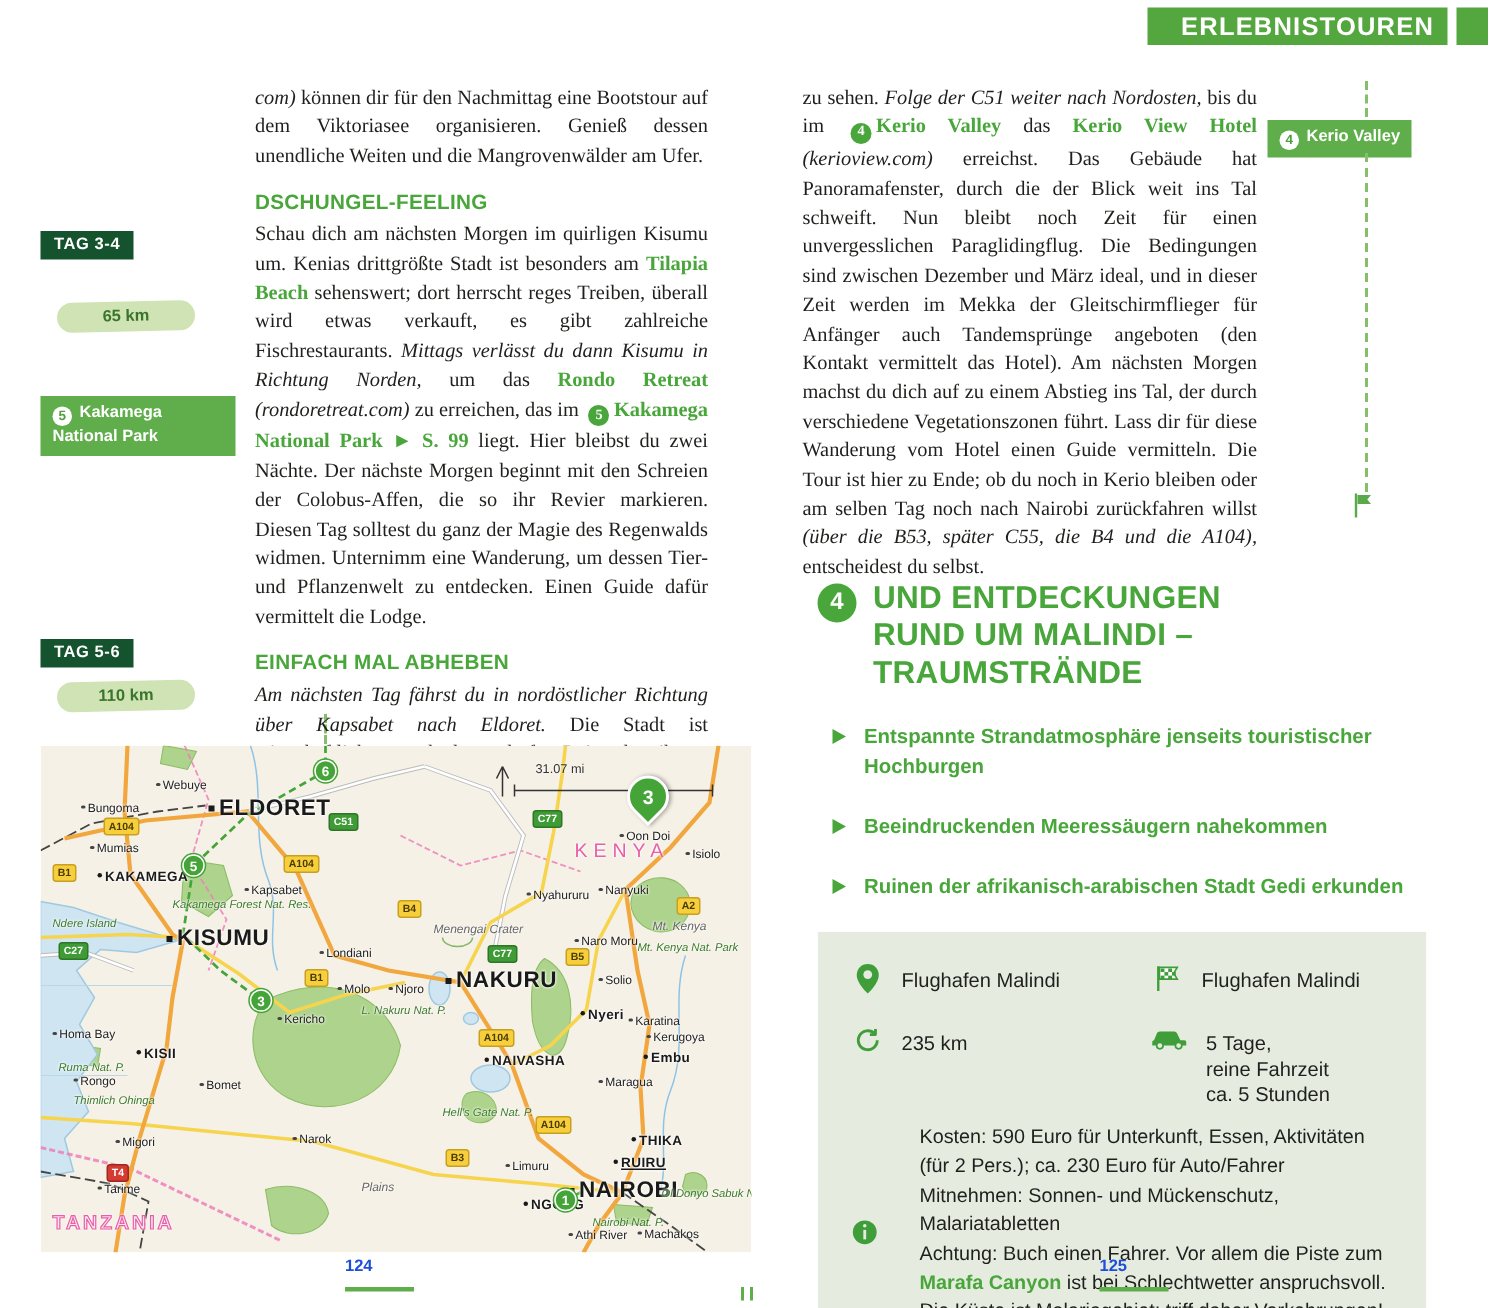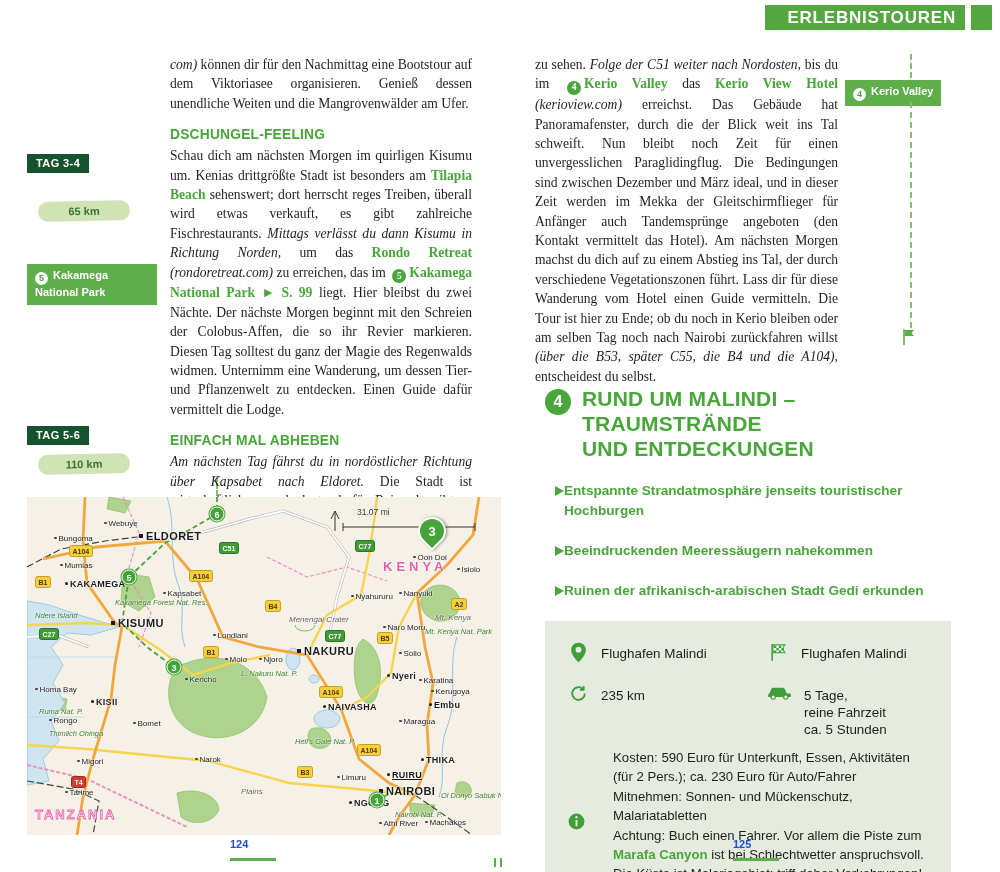--- a/index.html
+++ b/index.html
@@ -37,21 +37,21 @@
           font-size:9.5px; font-weight:bold; font-style:normal; align-items:center; justify-content:center;
           vertical-align:-2px; margin:0 3px; }
 
   
   .section4 { position:absolute; left:545px; top:386px; width:406px; }
   .sec-head { display:flex; gap:11px; }
   .sec-num { flex:0 0 26px; width:26px; height:26px; border-radius:50%; background:#48a63a; color:#fff;
              font-weight:bold; font-size:16px; display:flex; align-items:center; justify-content:center; margin-top:3px; }
   .sec-title { color:#48a63a; font-weight:bold; font-size:21px; line-height:25px; letter-spacing:0.2px; }
   .bullets { margin-top:13px; padding-left:10px; }
-  .brow { display:flex; gap:0; margin:20px 0; align-items:flex-start; }
+  .brow { display:flex; gap:12px; margin:20px 0; align-items:flex-start; }
   .tri { width:0; height:0; border-left:9px solid #48a63a; border-top:5px solid transparent;
          border-bottom:5px solid transparent; margin-top:5px; flex:0 0 9px; }
   .btext { color:#48a63a; font-weight:600; font-size:13.6px; line-height:20px; }
 
   
   .panel { margin-top:12px; background:#e5ecdf; position:relative; height:280px;
            clip-path:polygon(0 0,100% 0,100% calc(100% - 16px),0 100%); padding:22px 18px 30px 22px; }
   .pgrid { display:grid; grid-template-columns:200px 1fr; row-gap:22px; }
   .pcell { display:flex; gap:12px; align-items:flex-start; }
   .picon { flex:0 0 22px; display:flex; justify-content:center; margin-top:-1px; }
@@ -63,29 +63,29 @@
   
   .pnum { position:absolute; width:46px; text-align:left; font-weight:bold; font-size:11px; color:#1d4ed8; }
   .prule { position:absolute; width:46px; height:3px; background:#5fae4b; }
   .trim { position:absolute; width:2px; height:9px; background:#5fae4b; }
 
   
   .map { position:absolute; left:27px; top:497px; width:474px; height:338px; overflow:hidden; }
   .map svg.base { position:absolute; left:0; top:0; }
   .map-overlay { position:absolute; left:0; top:0; width:474px; height:338px; pointer-events:none; }
   .ml { position:absolute; white-space:nowrap; text-shadow:0 0 2px #fff,0 0 2px #fff; }
-  .ml-big { font-size:11px; font-weight:bold; letter-spacing:0.4px; color:#1a1a1a; }
+  .ml-big { font-size:15px; font-weight:bold; letter-spacing:0.4px; color:#1a1a1a; }
   .ml-big::before { content:""; display:inline-block; width:4px; height:4px; background:#1a1a1a; margin-right:3px; vertical-align:2px; }
   .ml-med { font-size:9px; font-weight:bold; letter-spacing:0.3px; color:#1a1a1a; }
   .ml-med::before { content:""; display:inline-block; width:3px; height:3px; border-radius:50%; background:#1a1a1a; margin-right:2px; vertical-align:2px; }
   .ml-sm { font-size:8px; color:#222;text-align:right; }
   .ml-sm::before { content:""; display:inline-block; width:2.5px; height:2.5px; border-radius:50%; background:#444; margin-right:2px; vertical-align:2px; }
   .ml-park { font-size:7.5px; font-style:italic; color:#3c7a2a; }
   .ml-geo { font-size:8px; font-style:italic; color:#666; }
-  .ml-country { font-size:13px; font-weight:bold; letter-spacing:4px; color:#e85fa8; }
+  .ml-country { font-size:13px; font-weight:normal; letter-spacing:4px; color:#e85fa8; }
   .ml-outline { font-size:13px; font-weight:bold; letter-spacing:2px; color:#fbe3ef; -webkit-text-stroke:0.8px #e85fa8; }
   .shield { position:absolute; font-size:7px; font-weight:bold; padding:0.5px 2.5px; border-radius:2.5px; line-height:9px; }
   .sh-y { background:#f7cf3d; color:#4a3b00; border:0.5px solid #c8a020; }
   .sh-g { background:#3f9b35; color:#fff; border:0.5px solid #2e7526; }
   .sh-r { background:#d43b33; color:#fff; border:0.5px solid #a02620; }
   .mk { position:absolute; transform:translate(-50%,-50%); width:15px; height:15px; border-radius:50%;
         background:#45a438; border:1.5px solid #fff; box-shadow:0 0 0 1px #45a438; color:#fff;
         font-size:9px; font-weight:bold; display:flex; align-items:center; justify-content:center; }
   .bigpin { position:absolute; left:391px; top:20px; width:28px; height:28px; background:#45a438;
             border:2px solid #fff; border-radius:50% 50% 50% 0; transform:rotate(-45deg);
@@ -141,22 +141,22 @@
     <svg width="16" height="18" viewBox="0 0 16 18">
         <path d="M3 1v16" stroke="#5aa94a" stroke-width="1.6"></path>
         <path d="M4 2h9l-2.5 3L13 8H4z" fill="#5aa94a"></path>
       </svg>
   </span>
 
   <div class="section4">
     <div class="sec-head">
       <div class="sec-num">4</div>
       <div class="sec-title">
+        <div>UND ENTDECKUNGEN</div>
         <div>RUND UM MALINDI – TRAUMSTRÄNDE</div>
-        <div>UND ENTDECKUNGEN</div>
       </div>
     </div>
     <div class="bullets">
       <div class="brow">
         <span class="tri"></span>
         <span class="btext">Entspannte Strandatmosphäre jenseits touristischer Hochburgen</span>
       </div>
       <div class="brow">
         <span class="tri"></span>
         <span class="btext">Beeindruckenden Meeressäugern nahekommen</span>
@@ -343,21 +343,21 @@
         <span class="ml ml-park" style="left: 398px; top: 130px;">Mt. Kenya Nat. Park</span>
         <span class="ml ml-sm" style="left: 372px; top: 152px;">Solio</span>
         <span class="ml ml-med" style="left: 360px; top: 174px;">Nyeri</span>
         <span class="ml ml-sm" style="left: 392px; top: 179px;">Karatina</span>
         <span class="ml ml-sm" style="left: 404px; top: 190px;">Kerugoya</span>
         <span class="ml ml-med" style="left: 402px; top: 203px;">Embu</span>
         <span class="ml ml-med" style="left: 296px; top: 205px;">NAIVASHA</span>
         <span class="ml ml-park" style="left: 268px; top: 240px;">Hell's Gate Nat. P.</span>
         <span class="ml ml-sm" style="left: 372px; top: 220px;">Maragua</span>
         <span class="ml ml-med" style="left: 394px; top: 258px;">THIKA</span>
-        <span class="ml ml-med" style="left: 360px; top: 273px; text-decoration: underline;">RUIRU</span>
+        <span class="ml ml-med" style="left: 382px; top: 273px; text-decoration: underline;">RUIRU</span>
         <span class="ml ml-sm" style="left: 310px; top: 276px;">Limuru</span>
         <span class="ml ml-big" style="left: 352px; top: 288px;">NAIROBI</span>
         <span class="ml ml-med" style="left: 322px; top: 301px;">NGONG</span>
         <span class="ml ml-park" style="left: 368px; top: 313px;">Nairobi Nat. P.</span>
         <span class="ml ml-park" style="left: 414px; top: 294px;">Ol Donyo Sabuk Nat. P.</span>
         <span class="ml ml-sm" style="left: 352px; top: 322px;">Athi River</span>
         <span class="ml ml-sm" style="left: 398px; top: 321px;">Machakos</span>
         <span class="ml ml-sm" style="left: 386px; top: 56px;">Oon Doi</span>
         <span class="ml ml-sm" style="left: 430px; top: 68px;">Isiolo</span>
         <span class="ml ml-country" style="left: 356px; top: 62px;">KENYA</span>

